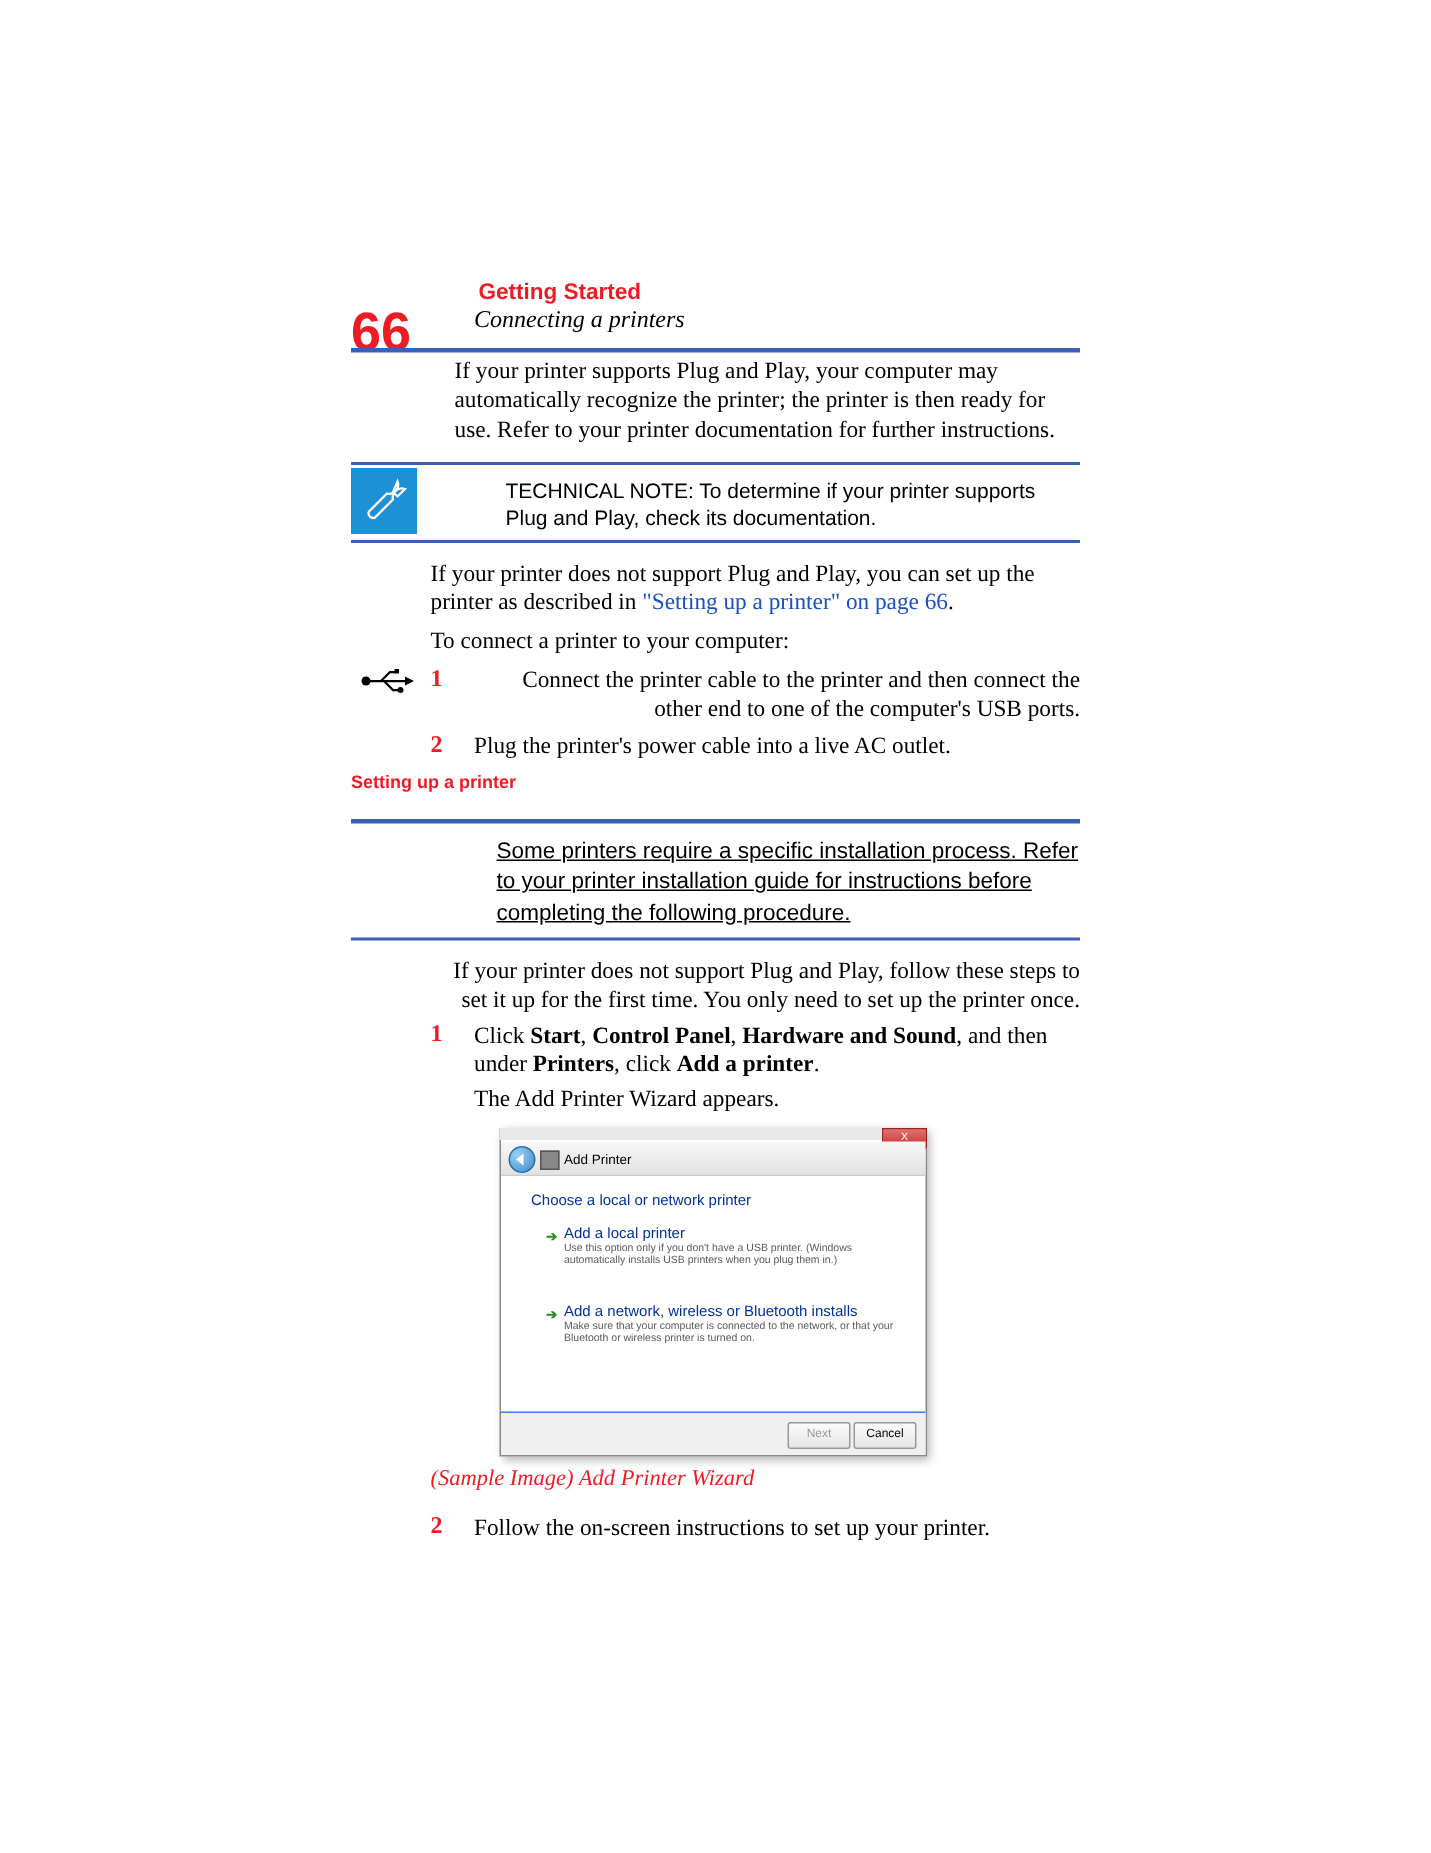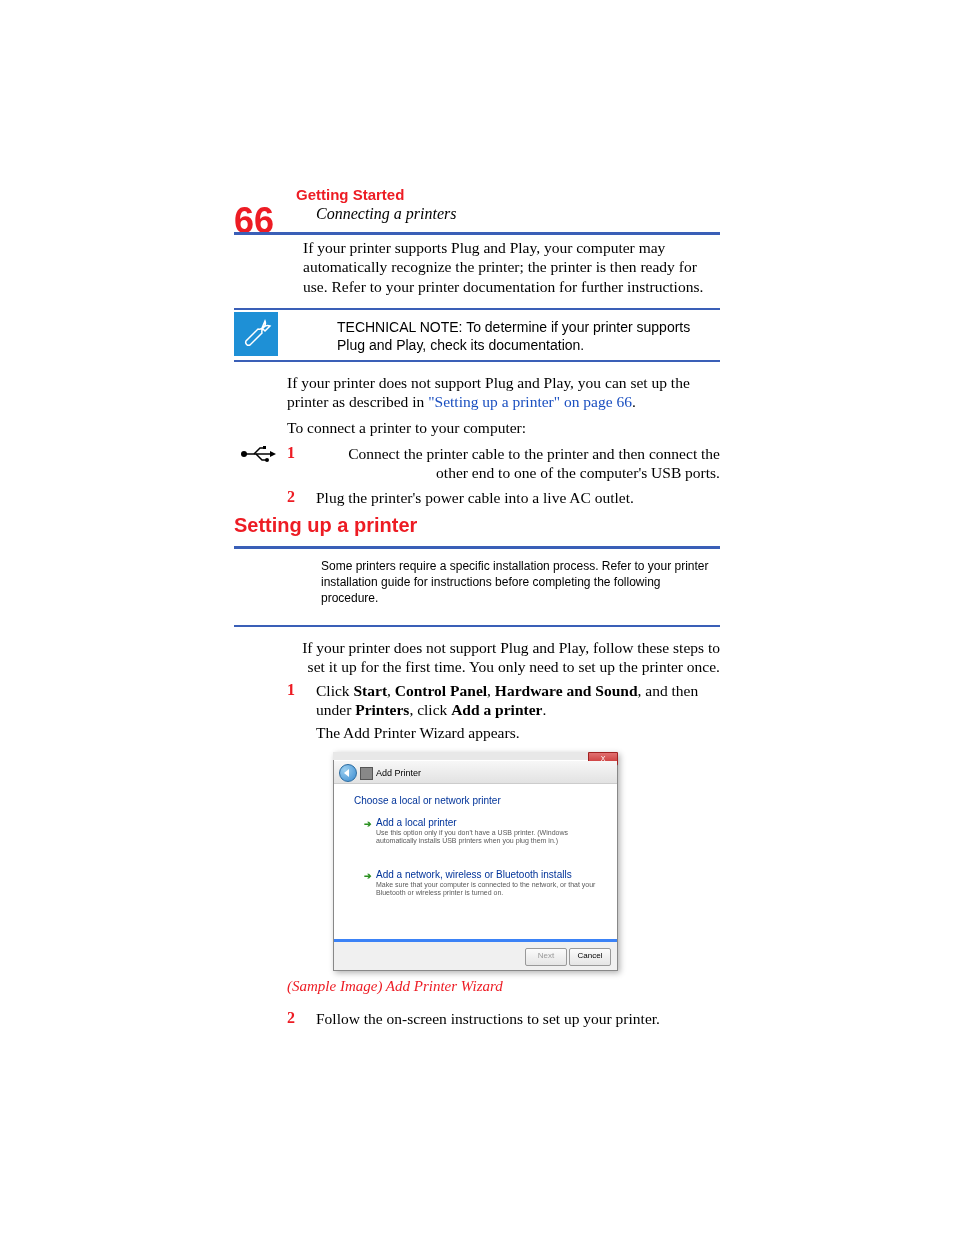--- a/index.html
+++ b/index.html
@@ -17,21 +17,21 @@
     left: 234px;
     font-family: Arial, Helvetica, sans-serif;
     font-weight: bold;
     font-size: 36px;
     color: #ed1c24;
     margin-top: 24px;
   }
   .chapter-title {
     position: absolute;
     top: 186px;
-    left: 296px;
+    left: 319px;
     font-family: Arial, Helvetica, sans-serif;
     font-weight: bold;
     font-size: 15px;
     color: #ed1c24;
   }
   .section-subtitle {
     position: absolute;
     top: 205px;
     left: 316px;
     font-style: italic;
@@ -120,39 +120,40 @@
   .step1-num { position: absolute; top: 444px; left: 287px; }
   .step1-text { position: absolute; top: 444px; left: 316px; right: 234px; text-align: right; }
   .step2a-num { position: absolute; top: 488px; left: 287px; }
   .step2a-text { position: absolute; top: 488px; left: 316px; right: 234px; }
   .h2 {
     position: absolute;
     top: 514px;
     left: 234px;
     font-family: Arial, Helvetica, sans-serif;
     font-weight: bold;
-    font-size: 20px;
+    font-size: 12px;
     color: #ed1c24;
   }
   .h2-rule {
     position: absolute;
     top: 546px;
     left: 234px;
     right: 234px;
     height: 3px;
     background: #3a5fb7;
   }
   .note2 {
     position: absolute;
     top: 558px;
-    left: 321px;
+    left: 331px;
     right: 234px;
     font-family: Arial, Helvetica, sans-serif;
-    font-size: 12px;
+    font-size: 15px;
     line-height: 1.35;
+    text-decoration: underline;
   }
   .note2-rule {
     position: absolute;
     top: 625px;
     left: 234px;
     right: 234px;
     height: 2px;
     background: #3a5fb7;
   }
   .para4 {
@@ -277,21 +278,21 @@
     color: #5a5a5a;
     margin-left: 12px;
     line-height: 1.2;
     margin-top: 1px;
   }
   .dialog-footer {
     position: absolute;
     bottom: 0; left: 0; right: 0;
     height: 28px;
     background: #f0f0f0;
-    border-top: 3px solid #3b82f6;
+    border-top: 1px solid #3b82f6;
   }
   .dlg-btn {
     position: absolute;
     top: 6px;
     width: 40px;
     height: 16px;
     font-size: 8px;
     background: linear-gradient(#fbfbfb,#e5e5e5);
     border: 1px solid #999;
     border-radius: 2px;

